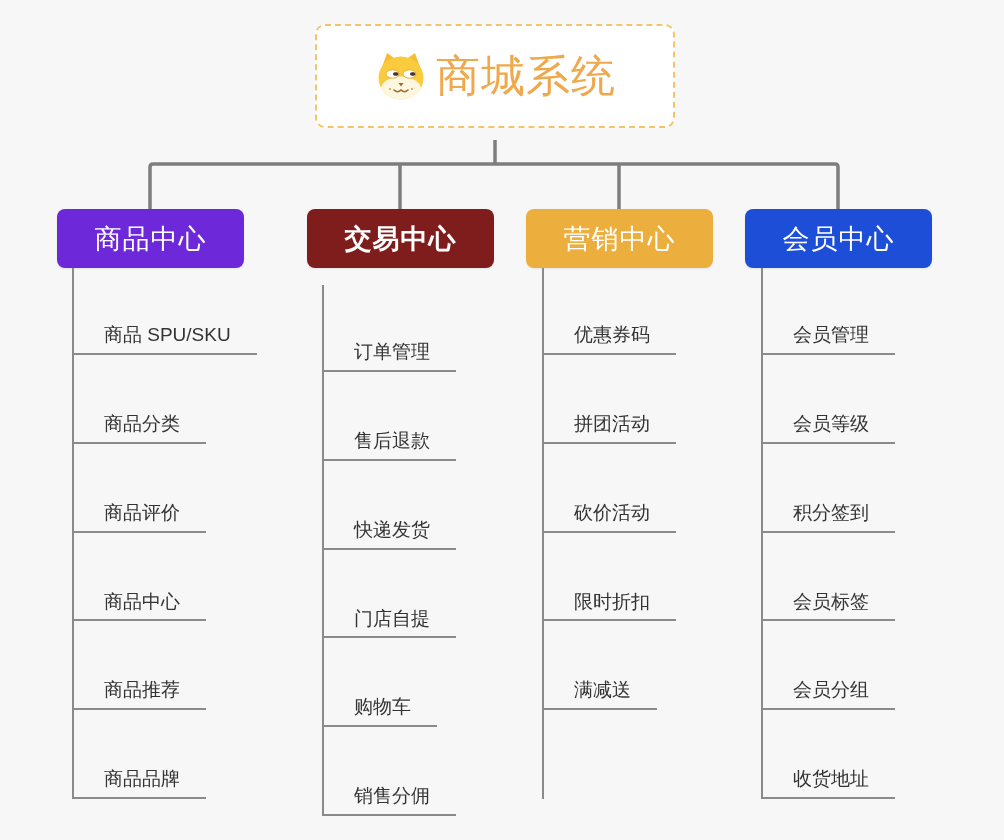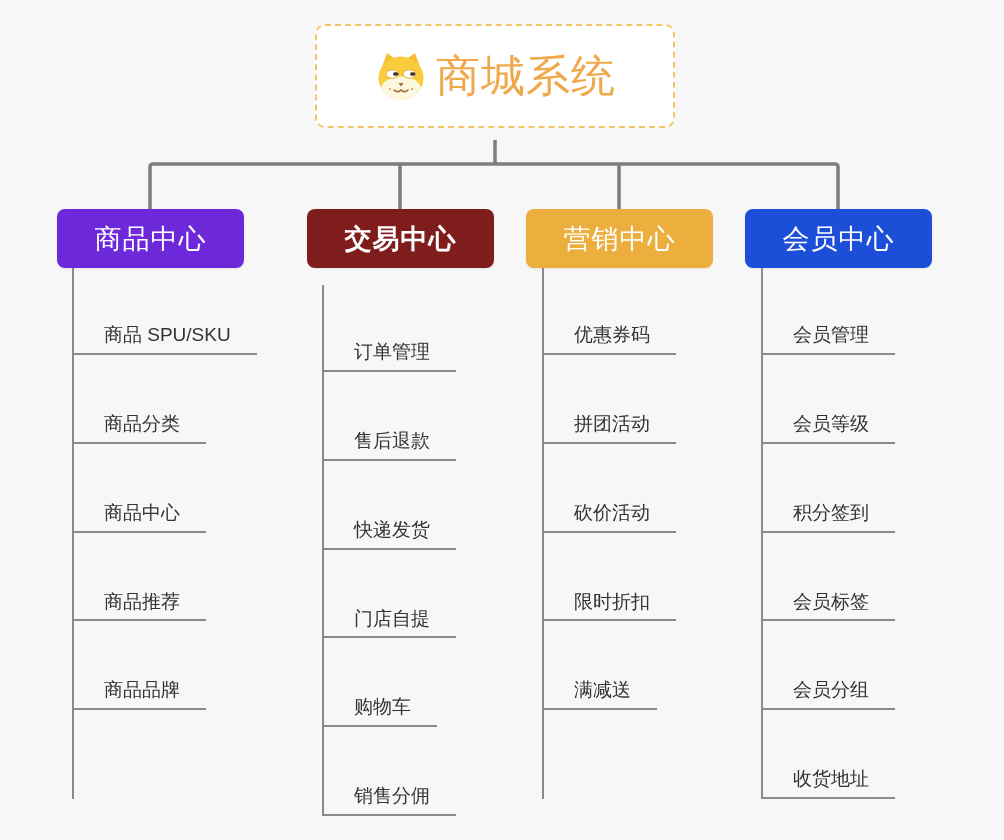--- a/index.html
+++ b/index.html
@@ -101,20 +101,23 @@
 </div>
 
 <div class="col col1">
   <div class="leaf">
       <span class="leaf-label">商品 SPU/SKU</span>
     </div>
   <div class="leaf">
       <span class="leaf-label">商品分类</span>
     </div>
   <div class="leaf">
+      <span class="leaf-label">商品评价</span>
+    </div>
+  <div class="leaf">
       <span class="leaf-label">商品中心</span>
     </div>
   <div class="leaf">
       <span class="leaf-label">商品推荐</span>
     </div>
   <div class="leaf">
       <span class="leaf-label">商品品牌</span>
     </div>
 </div>
 

